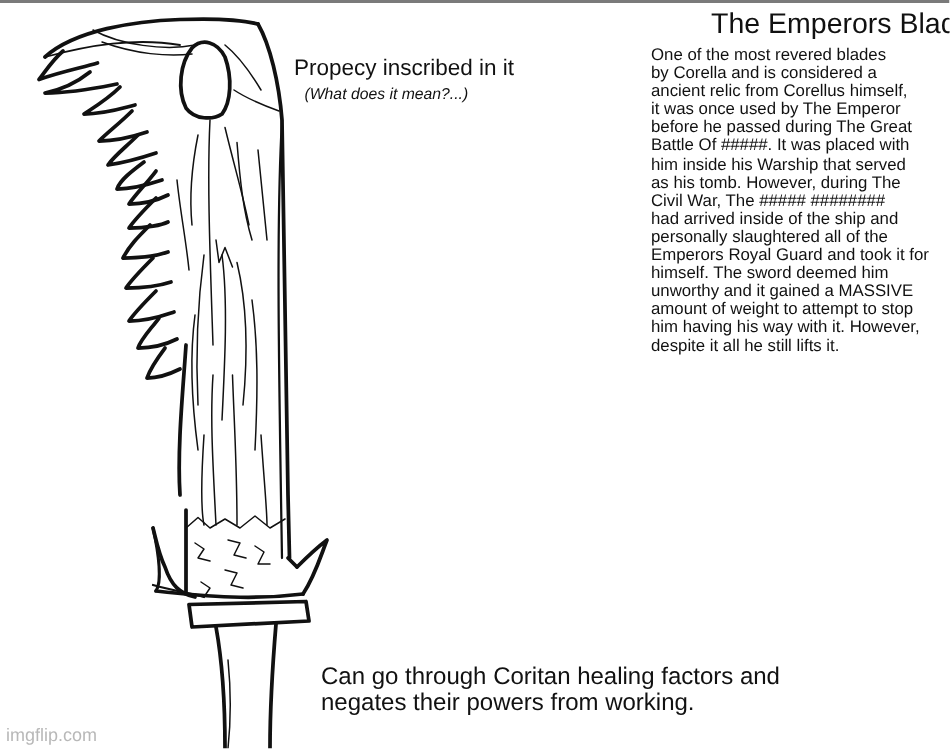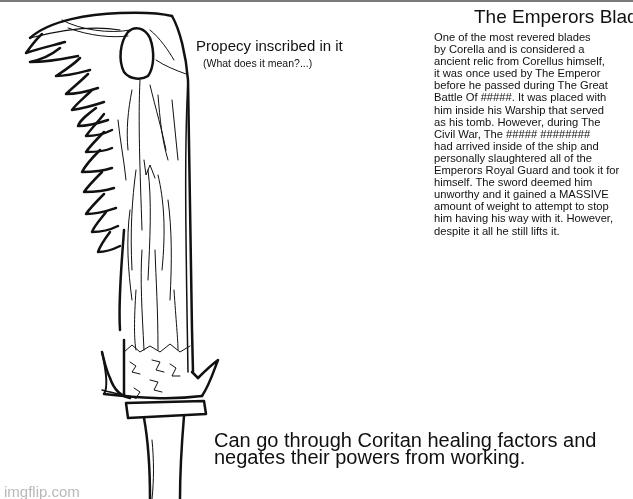--- a/index.html
+++ b/index.html
@@ -3,23 +3,23 @@
   <meta charset="utf-8">
   <style>
     * { margin: 0; padding: 0; box-sizing: border-box; }
     html, body { width: 633px; height: 499px; background: #ffffff; overflow: hidden; }
     body { position: relative; font-family: "Liberation Sans", sans-serif; color: #111111; }
     .top-border { position: absolute; left: 0; top: 0; width: 633px; height: 2px; background: #7a7a7a; }
     .sketch { position: absolute; left: 0; top: 0; width: 633px; height: 499px; }
     .title { position: absolute; left: 474px; top: 6px; font-size: 19px; line-height: 22px; white-space: nowrap; }
     .lore { position: absolute; left: 434px; top: 31px; width: 205px; font-size: 11.2px; line-height: 12.1px; white-space: pre-line; }
     .prophecy-label { position: absolute; left: 196px; top: 36px; font-size: 15px; line-height: 19px; white-space: nowrap; }
-    .prophecy-sub { position: absolute; left: 203px; top: 57px; font-size: 10.5px; line-height: 12px; white-space: nowrap; }
-    .bottom-note { position: absolute; left: 214px; top: 432px; font-size: 20px; line-height: 16.5px; white-space: pre-line; }
-    .watermark { position: absolute; left: 4px; top: 483px; font-size: 15px; color: #b8b8b8; white-space: nowrap; }
+    .prophecy-sub { position: absolute; left: 203px; top: 57px; font-size: 10.5px; line-height: 12px; white-space: nowrap; font-style: italic; }
+    .bottom-note { position: absolute; left: 214px; top: 444px; font-size: 16px; line-height: 16.5px; white-space: pre-line; }
+    .watermark { position: absolute; left: 4px; top: 483px; font-size: 12px; color: #b8b8b8; white-space: nowrap; }
   </style>
 </head>
 <body>
 
 <div class="top-border"></div>
 
 <svg class="sketch" viewBox="0 0 633 499" xmlns="http://www.w3.org/2000/svg">
   <g fill="none" stroke="#111" stroke-linecap="round" stroke-linejoin="round">
 
     <path d="M30 38 C50 20 90 14 120 13 C145 12 160 13 172 16" stroke-width="2.5"></path>

